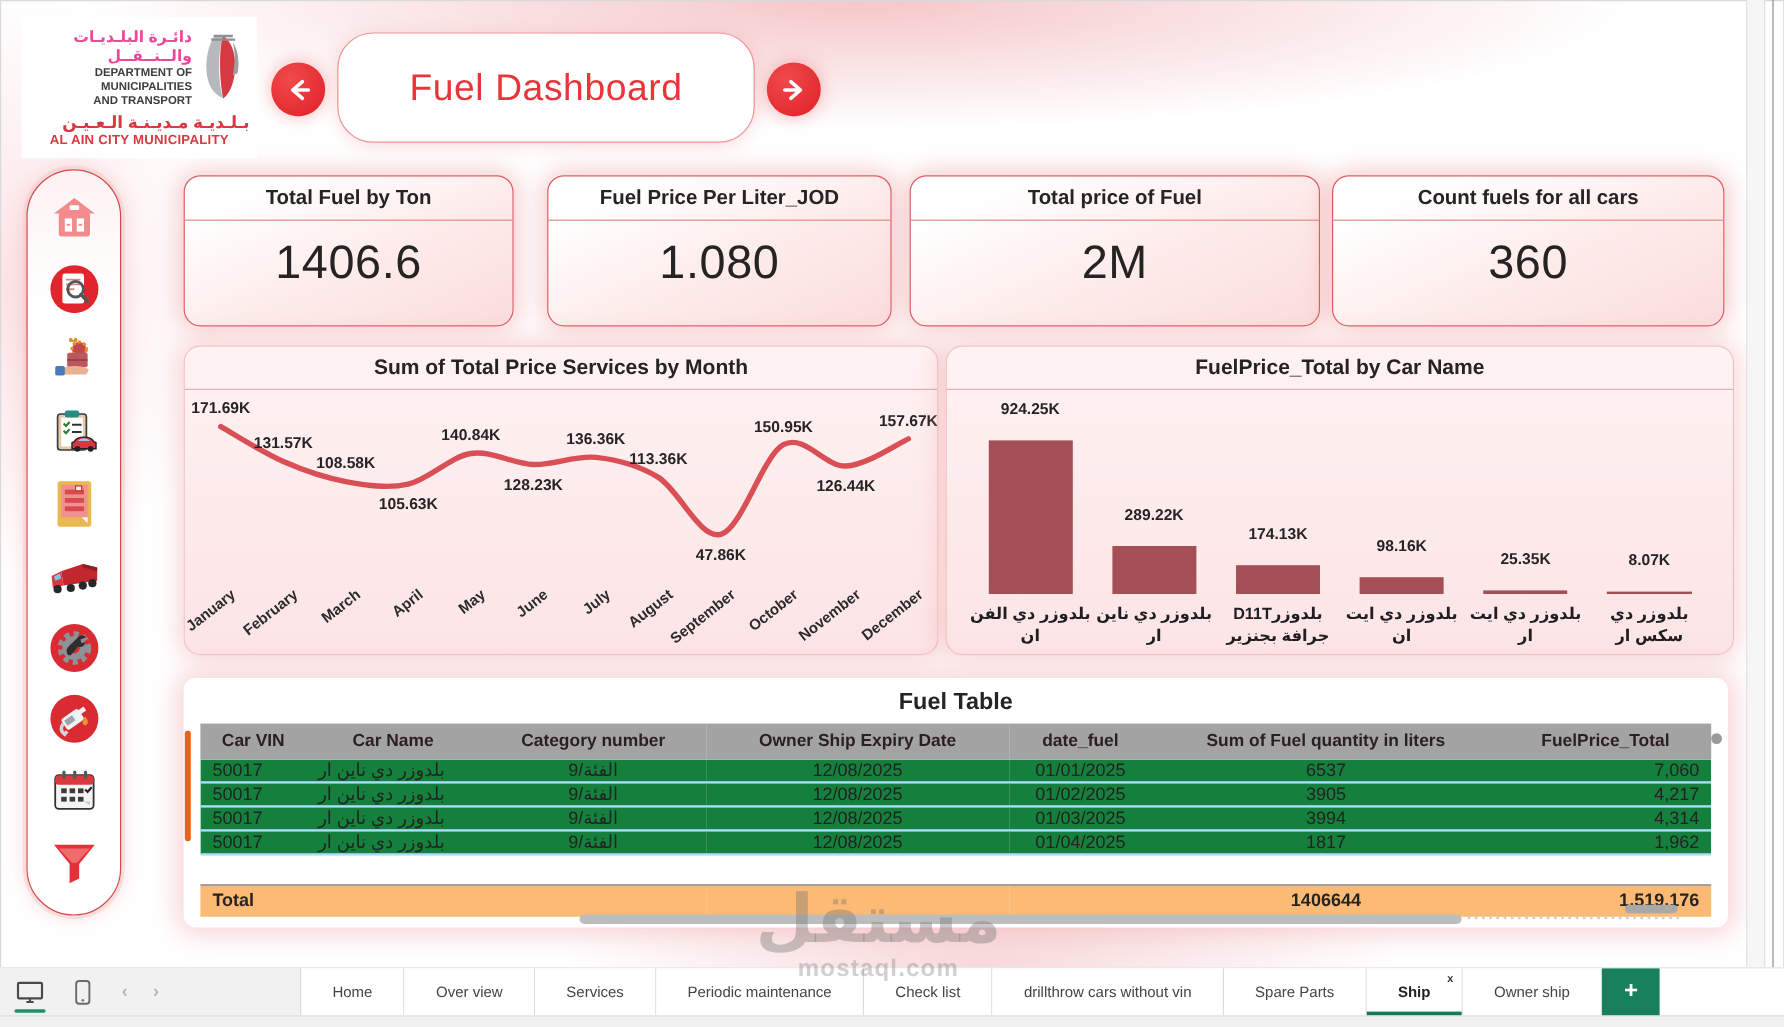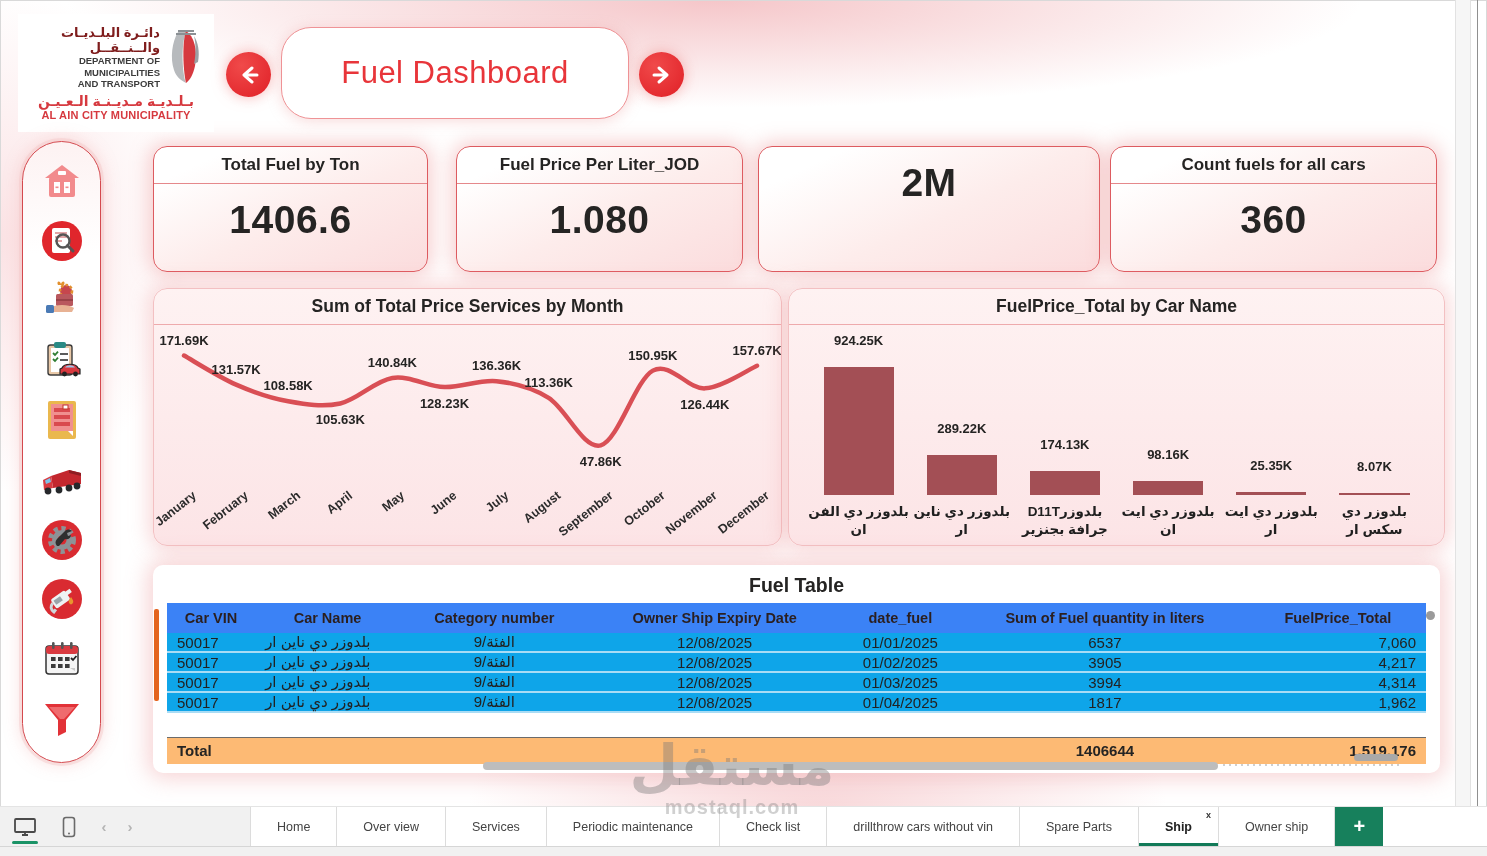--- a/index.html
+++ b/index.html
@@ -10,23 +10,23 @@
       radial-gradient(ellipse 900px 150px at 48% 0%, #f5c6c9 0%, rgba(255,255,255,0) 72%),
       radial-gradient(ellipse 320px 420px at 0% 28%, #fbe3e5 0%, rgba(255,255,255,0) 60%),
       radial-gradient(ellipse 500px 260px at 55% 95%, #f8d8da 0%, rgba(255,255,255,0) 70%),
       #ffffff;
     box-shadow: inset 0 0 0 1px #d9d9d9;
   }
   
   .logo-box { position:absolute; left:18px; top:14px; width:196px; height:118px; background:#fff; display:flex; flex-direction:column; justify-content:center; padding:4px 6px; z-index:5;}
   .logo-top { display:flex; align-items:center; gap:4px; }
   .logo-texts { flex:1; text-align:right; }
-  .logo-ar { font-size:13px; font-weight:bold; color:#7f1d1d; direction:rtl; }
+  .logo-ar { font-size:13px; font-weight:bold; color:#ec4899; direction:rtl; }
   .logo-en { font-size:9.5px; font-weight:bold; color:#3c3c3c; line-height:1.25; }
-  .logo-muni-ar { font-size:14px; font-weight:bold; color:#d6393f; direction:rtl; text-align:center; margin-top:3px;}
+  .logo-muni-ar { font-size:14px; font-weight:bold; color:#d6393f; direction:rtl; margin-top:3px;}
   .logo-muni-en { font-size:11px; font-weight:bold; color:#d6393f; text-align:center; letter-spacing:.2px;}
   .nav-circle { position:absolute; top:52px; width:45px; height:45px; border-radius:50%;
     background:radial-gradient(circle at 35% 30%, #f04a4a, #e01f26); display:flex; align-items:center; justify-content:center;
     box-shadow:0 0 14px rgba(240,120,120,.55); cursor:pointer; z-index:6;}
   .nav-left { left:226px; } .nav-right { left:639px; }
   .title-pill { position:absolute; left:281px; top:27px; width:348px; height:92px; background:#fff;
     border:1.5px solid #ef9396; border-radius:30px; display:flex; align-items:center; justify-content:center;
     box-shadow:0 2px 14px rgba(235,150,150,.35); z-index:5;}
   .title-pill span { font-size:31px; color:#e8353a; letter-spacing:.5px; }
   
@@ -34,43 +34,43 @@
     background:linear-gradient(180deg,#fdf2f2 0%,#ffffff 18%); border:1.6px solid #d4494e; border-radius:40px;
     box-shadow:0 0 0 3px rgba(244,200,200,.45), 0 0 18px rgba(235,140,140,.35);
     display:flex; flex-direction:column; align-items:center; justify-content:space-between; padding:16px 0 20px; z-index:5;}
   .side-icon { width:46px; height:46px; display:flex; align-items:center; justify-content:center; cursor:pointer; }
   
   .kpi { position:absolute; top:146px; height:126px; border:1.4px solid #dd5b60; border-radius:14px;
     background:linear-gradient(155deg,#ffffff 15%,#fdeceb 55%,#fbdcdd 100%);
     box-shadow:0 0 20px 3px rgba(233,125,128,.4); z-index:4;}
   .kpi-head { height:37px; display:flex; align-items:center; justify-content:center;
     border-bottom:1px solid #e5888b; font-weight:bold; font-size:17px; }
-  .kpi-value { text-align:center; font-size:39px; font-weight:bold; margin-top:14px; letter-spacing:.5px;}
+  .kpi-value { text-align:center; font-size:39px; font-weight:normal; margin-top:14px; letter-spacing:.5px;}
   
   .panel { position:absolute; top:288px; height:258px; border-radius:14px;
     background:linear-gradient(180deg,#fef2f2 0%, #fce4e6 100%);
     border:1px solid #f3c0c2; box-shadow:0 0 20px 4px rgba(236,150,152,.38); z-index:4;}
   .panel-title { height:36px; display:flex; align-items:center; justify-content:center;
     font-weight:bold; font-size:17.5px; border-bottom:1px solid #eeaaac; }
   .line-panel { left:153px; width:629px; }
   .bar-panel  { left:788px; width:657px; }
   .bar-plot { display:flex; align-items:flex-end; height:152px; padding:0 18px; margin-top:18px;}
   .bar-col { flex:1; display:flex; flex-direction:column; justify-content:flex-end; align-items:center;gap:16px; }
   .bar-val { font-size:13px; font-weight:bold; margin-bottom:3px; white-space:nowrap;}
   .bar-rect { width:68%; cursor:pointer; }
   .bar-cats { display:flex; padding:0 18px; margin-top:8px; }
   .bar-cat { flex:1; text-align:center; font-size:13.5px; font-weight:600; direction:rtl; line-height:1.35; color:#1f1f1f;}
   
   .table-card { position:absolute; left:153px; top:565px; width:1287px; height:208px; background:#fff;
     border-radius:10px; box-shadow:0 0 22px 5px rgba(236,150,152,.42); z-index:4; padding:6px 14px 0;}
   .table-title { text-align:center; font-weight:bold; font-size:19.5px; padding:3px 0 6px;}
   table { width:100%; border-collapse:collapse; table-layout:fixed; }
-  .thead-t th { background:#3b82f6; font-size:14.5px; font-weight:bold; color:#2b1f1f; height:30px; padding:0 10px;}
+  .thead-t th { background:#a3a3a3; font-size:14.5px; font-weight:bold; color:#2b1f1f; height:30px; padding:0 10px;}
   .rows-clip { height:104px; overflow:hidden; }
-  .body-t td { background:#0ea5e9; font-size:15px; height:15px; padding:0 10px; color:#222; }
+  .body-t td { background:#15803d; font-size:15px; height:15px; padding:0 10px; color:#222; }
   .body-t tr { border-bottom:2px solid #a9dcf5; }
   .total-t td { background:#fdba74; font-weight:bold; font-size:15px; height:26px; padding:0 10px; border-top:1px solid #6b6b6b;}
   .c0 { text-align:left; } .c1 { text-align:left; direction:rtl; }
   .c2 { text-align:center; direction:rtl;} .c3,.c4 { text-align:center; }
   .c5 { text-align:center; } .c6 { text-align:right; }
   .orange-bar { position:absolute; left:1px; top:44px; width:5px; height:92px; background:#e4641e; border-radius:2px;}
   .v-dot { position:absolute; right:5px; top:46px; width:9px; height:9px; border-radius:50%; background:#9a9a9a; cursor:pointer;}
   .h-scroll { position:absolute; left:330px; bottom:3px; width:735px; height:8px; background:#bdbdbd; border-radius:4px; cursor:pointer;}
   .h-track { position:absolute; left:1070px; right:40px; bottom:5px; height:4px;
     background-image:linear-gradient(90deg,#cfcfcf 40%, rgba(0,0,0,0) 40%); background-size:6px 2px; background-repeat:repeat-x;}
@@ -259,20 +259,21 @@
 
 <div class="kpi" style="left:153px; width:275px;">
   <div class="kpi-head">Total Fuel by Ton</div>
   <div class="kpi-value">1406.6</div>
 </div>
 <div class="kpi" style="left:456px; width:287px;">
   <div class="kpi-head">Fuel Price Per Liter_JOD</div>
   <div class="kpi-value">1.080</div>
 </div>
 <div class="kpi" style="left:758px; width:342px;">
+  <div class="kpi-head">Total price of Fuel</div>
   <div class="kpi-value">2M</div>
 </div>
 <div class="kpi" style="left:1110px; width:327px;">
   <div class="kpi-head">Count fuels for all cars</div>
   <div class="kpi-value">360</div>
 </div>
 
 <div class="panel line-panel">
   <div class="panel-title">Sum of Total Price Services by Month</div>
   <svg id="line-svg" width="627" height="218" viewBox="0 0 627 218">

